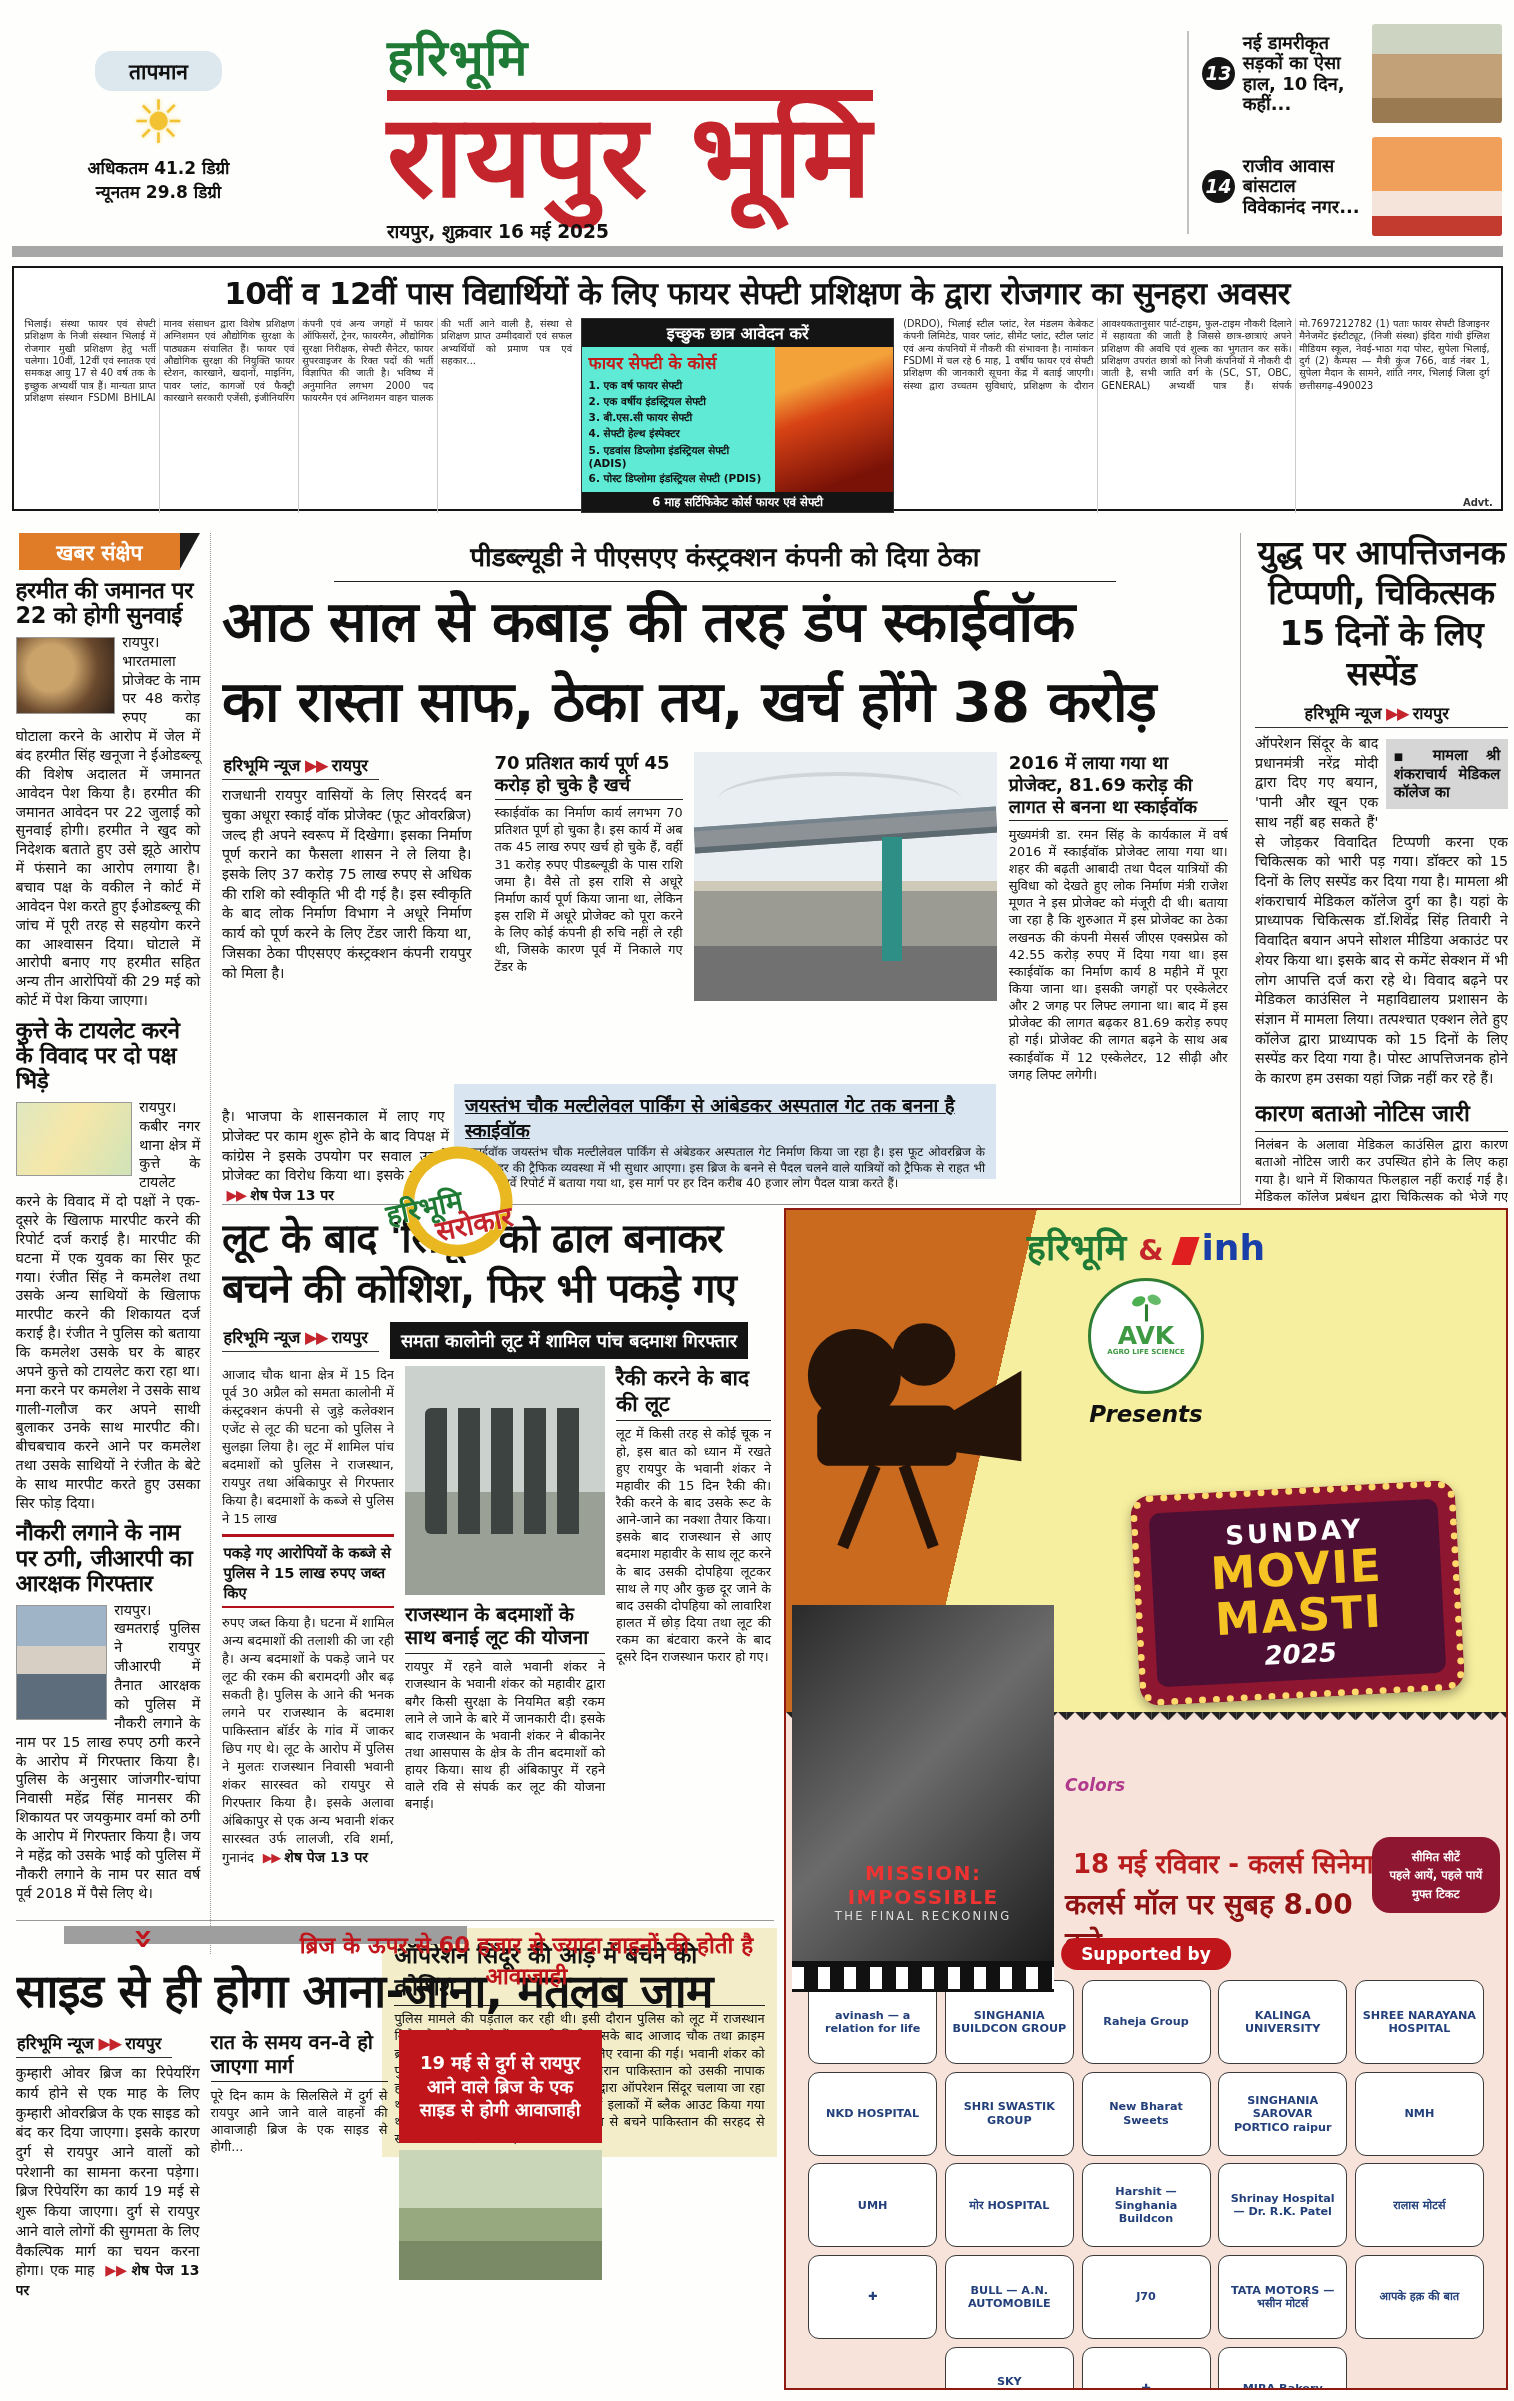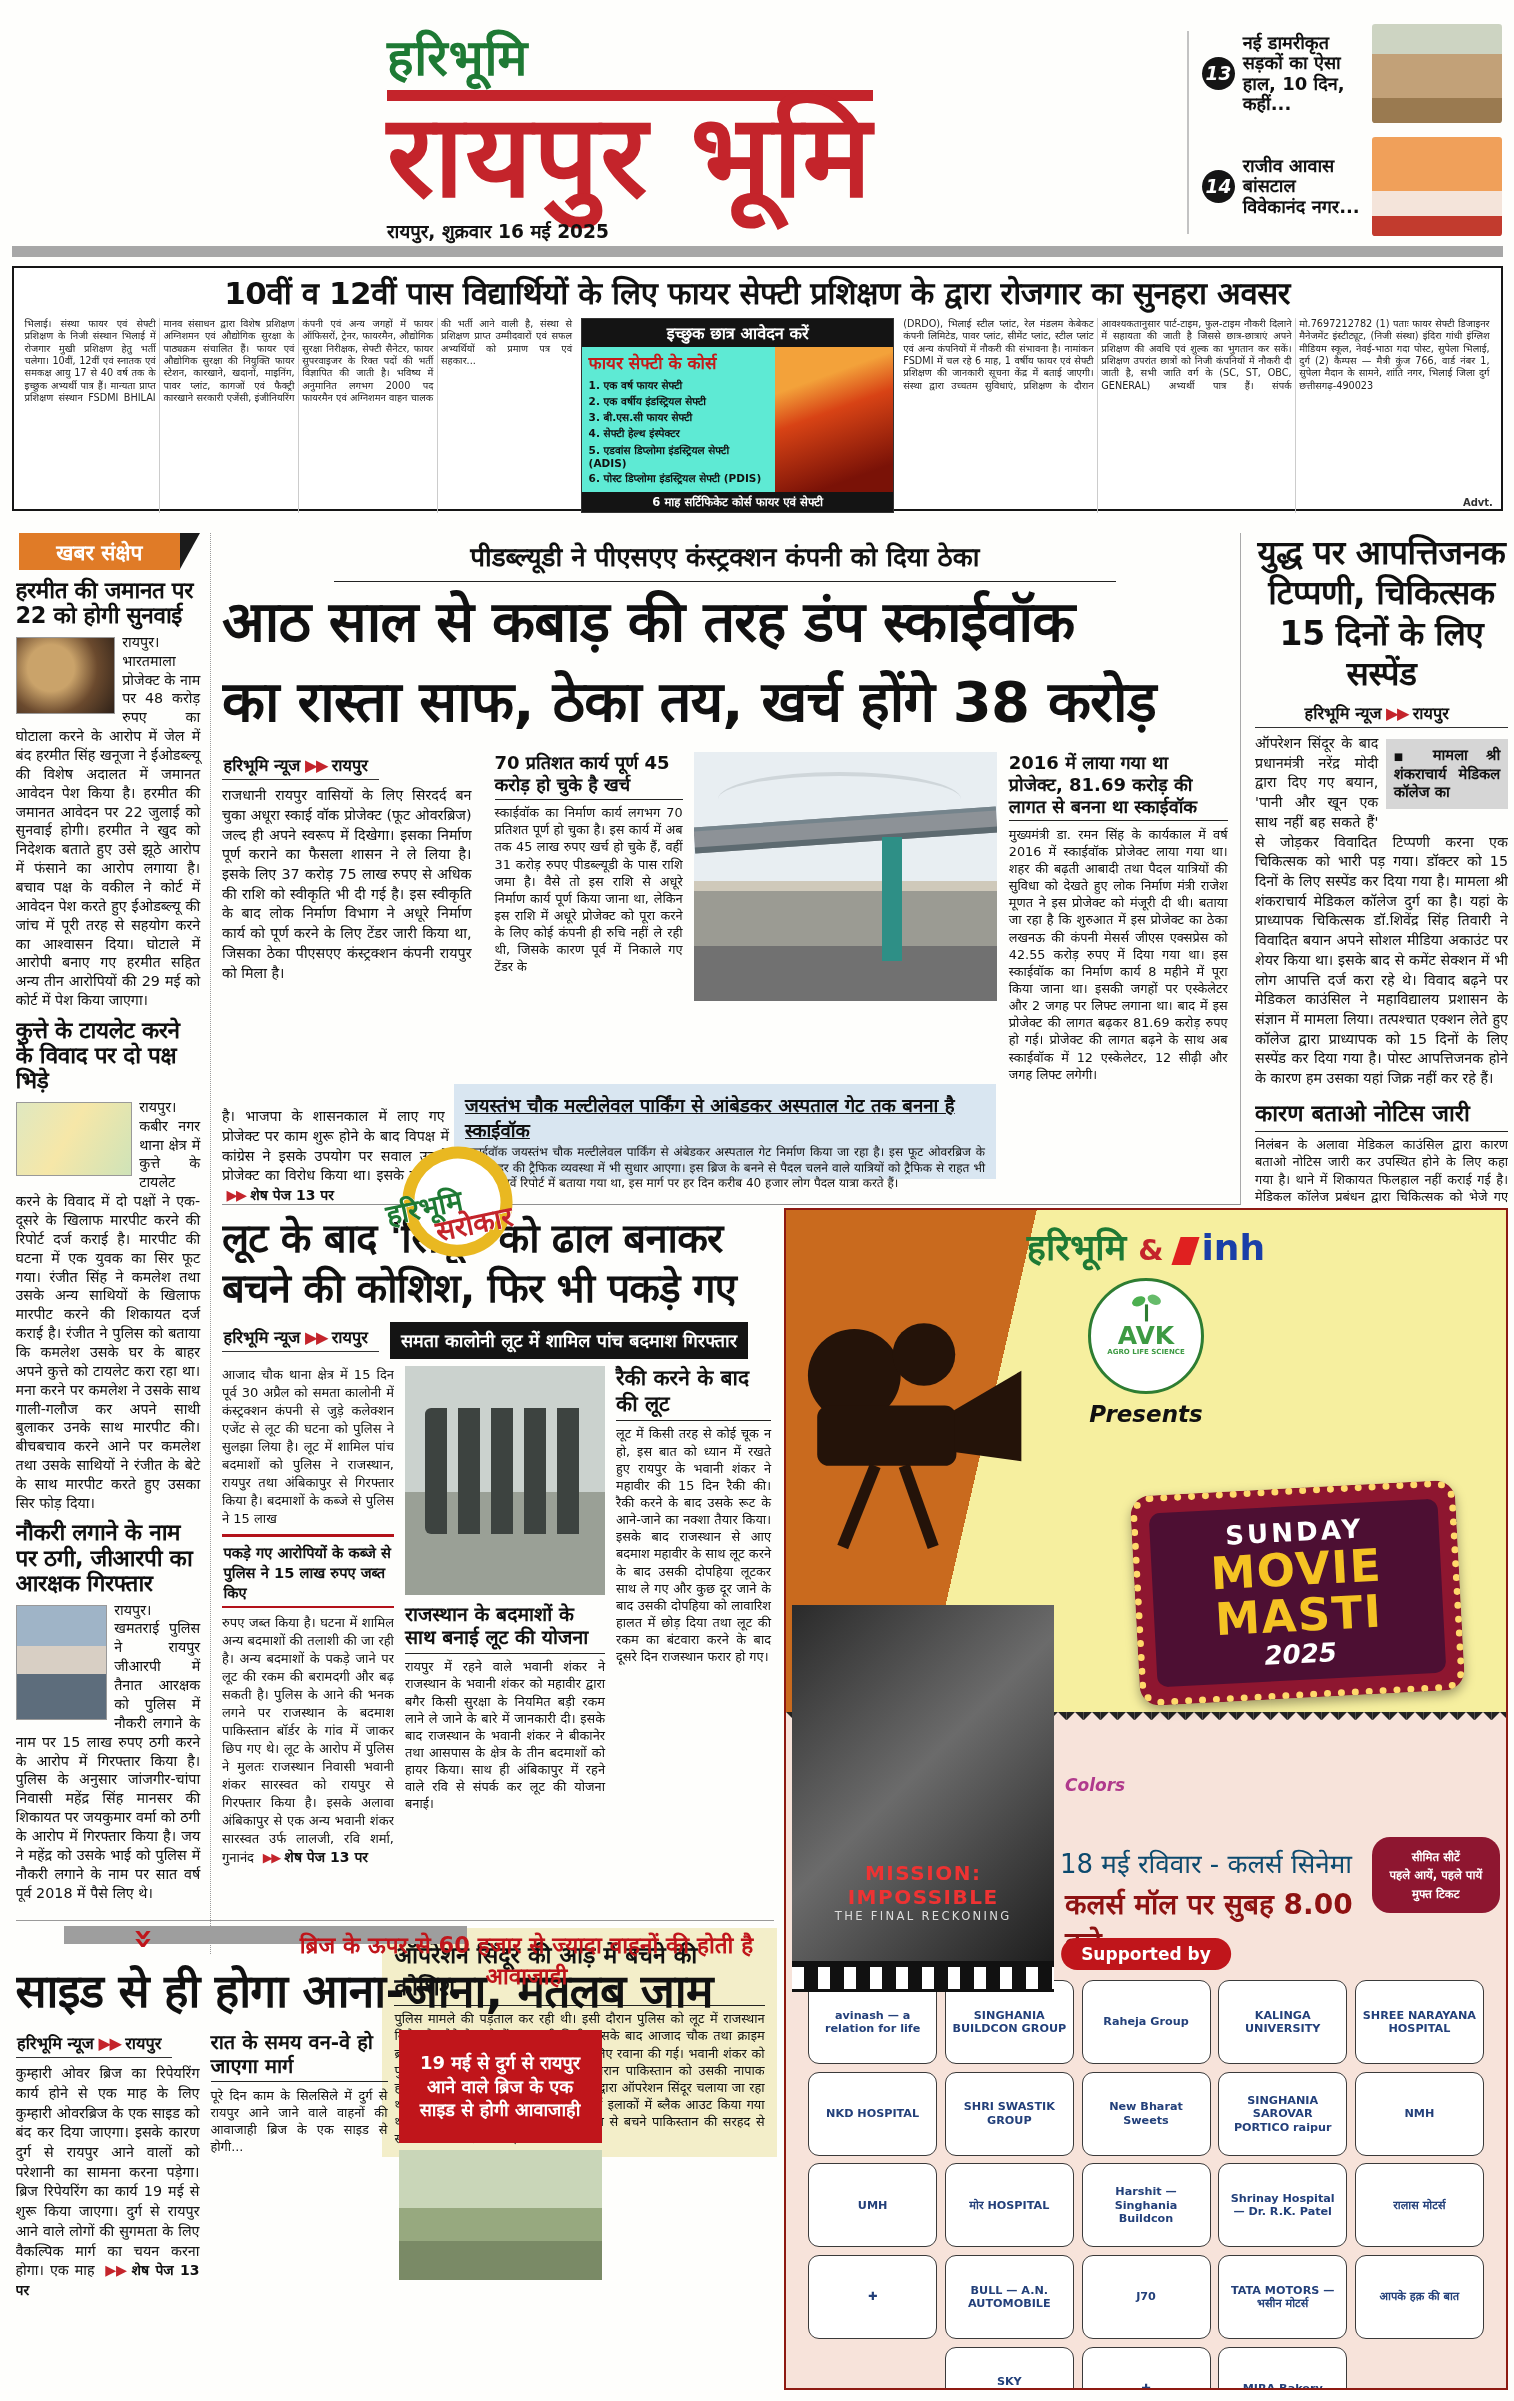--- a/index.html
+++ b/index.html
@@ -126,21 +126,21 @@
   .mq-year { color:#fff; font-size:26px; font-style:italic; font-weight:bold; }
   .projector { position:absolute; left:7.7px; top:93px; }
   .zigzag { height:17px; background:linear-gradient(135deg,#222 25%,transparent 25%) -8.5px 0/17px 17px,
             linear-gradient(225deg,#222 25%,transparent 25%) -8.5px 0/17px 17px; background-color:#f7e3da; }
   .ad-mid { position:relative; height:333px; }
   .poster { position:absolute; left:6.2px; top:-124px; width:262px; height:387px; background:linear-gradient(135deg,#2a2a2a,#6b6b6b 45%,#161616); color:#fff; }
   .poster .p1 { color:#e33; font-size:20px; font-weight:bold; text-align:center; margin-top:256px; letter-spacing:1.5px; }
   .poster .p2 { color:#ddd; font-size:11.6px; text-align:center; letter-spacing:2.3px; }
   .poster::after { content:""; position:absolute; left:0; bottom:0; width:100%; height:22px; background:repeating-linear-gradient(90deg,#fff 0 12.4px,#111 12.4px 26px); border-top:6.2px solid #111; border-bottom:3.1px solid #111; }
   .colors-chip { position:absolute; left:279px; top:46px; font-size:17px; font-style:italic; font-weight:bold; color:#b03a8c; }
-  .show1 { position:absolute; left:274px; top:116px; width:310px; color:#0c4a6e; font-size:26px; font-weight:normal; }
+  .show1 { position:absolute; left:287px; top:116px; width:310px; color:#b91c1c; font-size:26px; font-weight:bold; }
   .show2 { position:absolute; left:279px; top:155px; width:325px; color:#8e1212; font-size:28px; font-weight:bold; }
   .seatbox { position:absolute; right:6.2px; top:108px; width:128px; background:#8e1630; border-radius:18px; color:#fff; padding:9.3px 6.2px; text-align:center; }
   .seat-line { font-size:11.6px; font-weight:bold; margin:3.1px 0; }
   .supported { position:absolute; left:50%; top:209px; transform:translateX(-50%); background:#c0151b; color:#fff; font-size:17px; font-weight:bold; padding:6.2px 20px; border-radius:18.6px; }
   .sponsor-grid { display:flex; flex-wrap:wrap; justify-content:center; gap:7.7px; padding:3.1px 7.7px; margin-top:-85px; }
   .sponsor-tile { width:129px; height:84px; background:#fff; border:1.5px solid #3a3a3a; border-radius:11px; display:flex; align-items:center; justify-content:center; text-align:center; font-size:11.2px; font-weight:bold; color:#23407a; padding:4.6px; line-height:1.2; }
 
   
   #bridge-art { left:15.5px; top:1920px; width:758px; height:476px; border-top:1.5px solid #9a9a9a; padding-top:4.6px; overflow:hidden; }
   .bridge-bar { position:relative; width:403px; height:18.6px; background:#9e9e9e; margin-left:48px; }
@@ -150,20 +150,26 @@
   .bridge-cols { display:flex; gap:11px; margin-top:11px; }
   .br-c1 { width:184px; } .br-c2 { width:177px; } .br-cmid { width:203px; } .br-c3 { width:163px; }
   .redbox { background:#c0151b; color:#fff; font-size:18px; font-weight:bold; line-height:1.3; padding:21px; text-align:center; }
   .bridge-photo { width:100%; height:130px; margin-top:7.7px; background:linear-gradient(180deg,#c9d6b8 0 45%,#97a97f 45% 70%,#7a8a66 70%); }
 </style>
 </head>
 <body>
 
 <div id="page">
 
+  <div class="abs" id="temp-box">
+    <div class="temp-pill">तापमान</div>
+    <div class="sun-glyph">☀</div>
+    <div class="temp-line">अधिकतम 41.2 डिग्री</div>
+    <div class="temp-line">न्यूनतम 29.8 डिग्री</div>
+  </div>
 
   <div class="abs" id="masthead">
     <div class="brand-green">हरिभूमि</div>
     <div class="brand-red">रायपुर भूमि</div>
     <div class="dateline">रायपुर, शुक्रवार 16 मई 2025</div>
   </div>
 
   <div class="abs head-rule"></div>
 
   <div class="abs" id="teasers">

